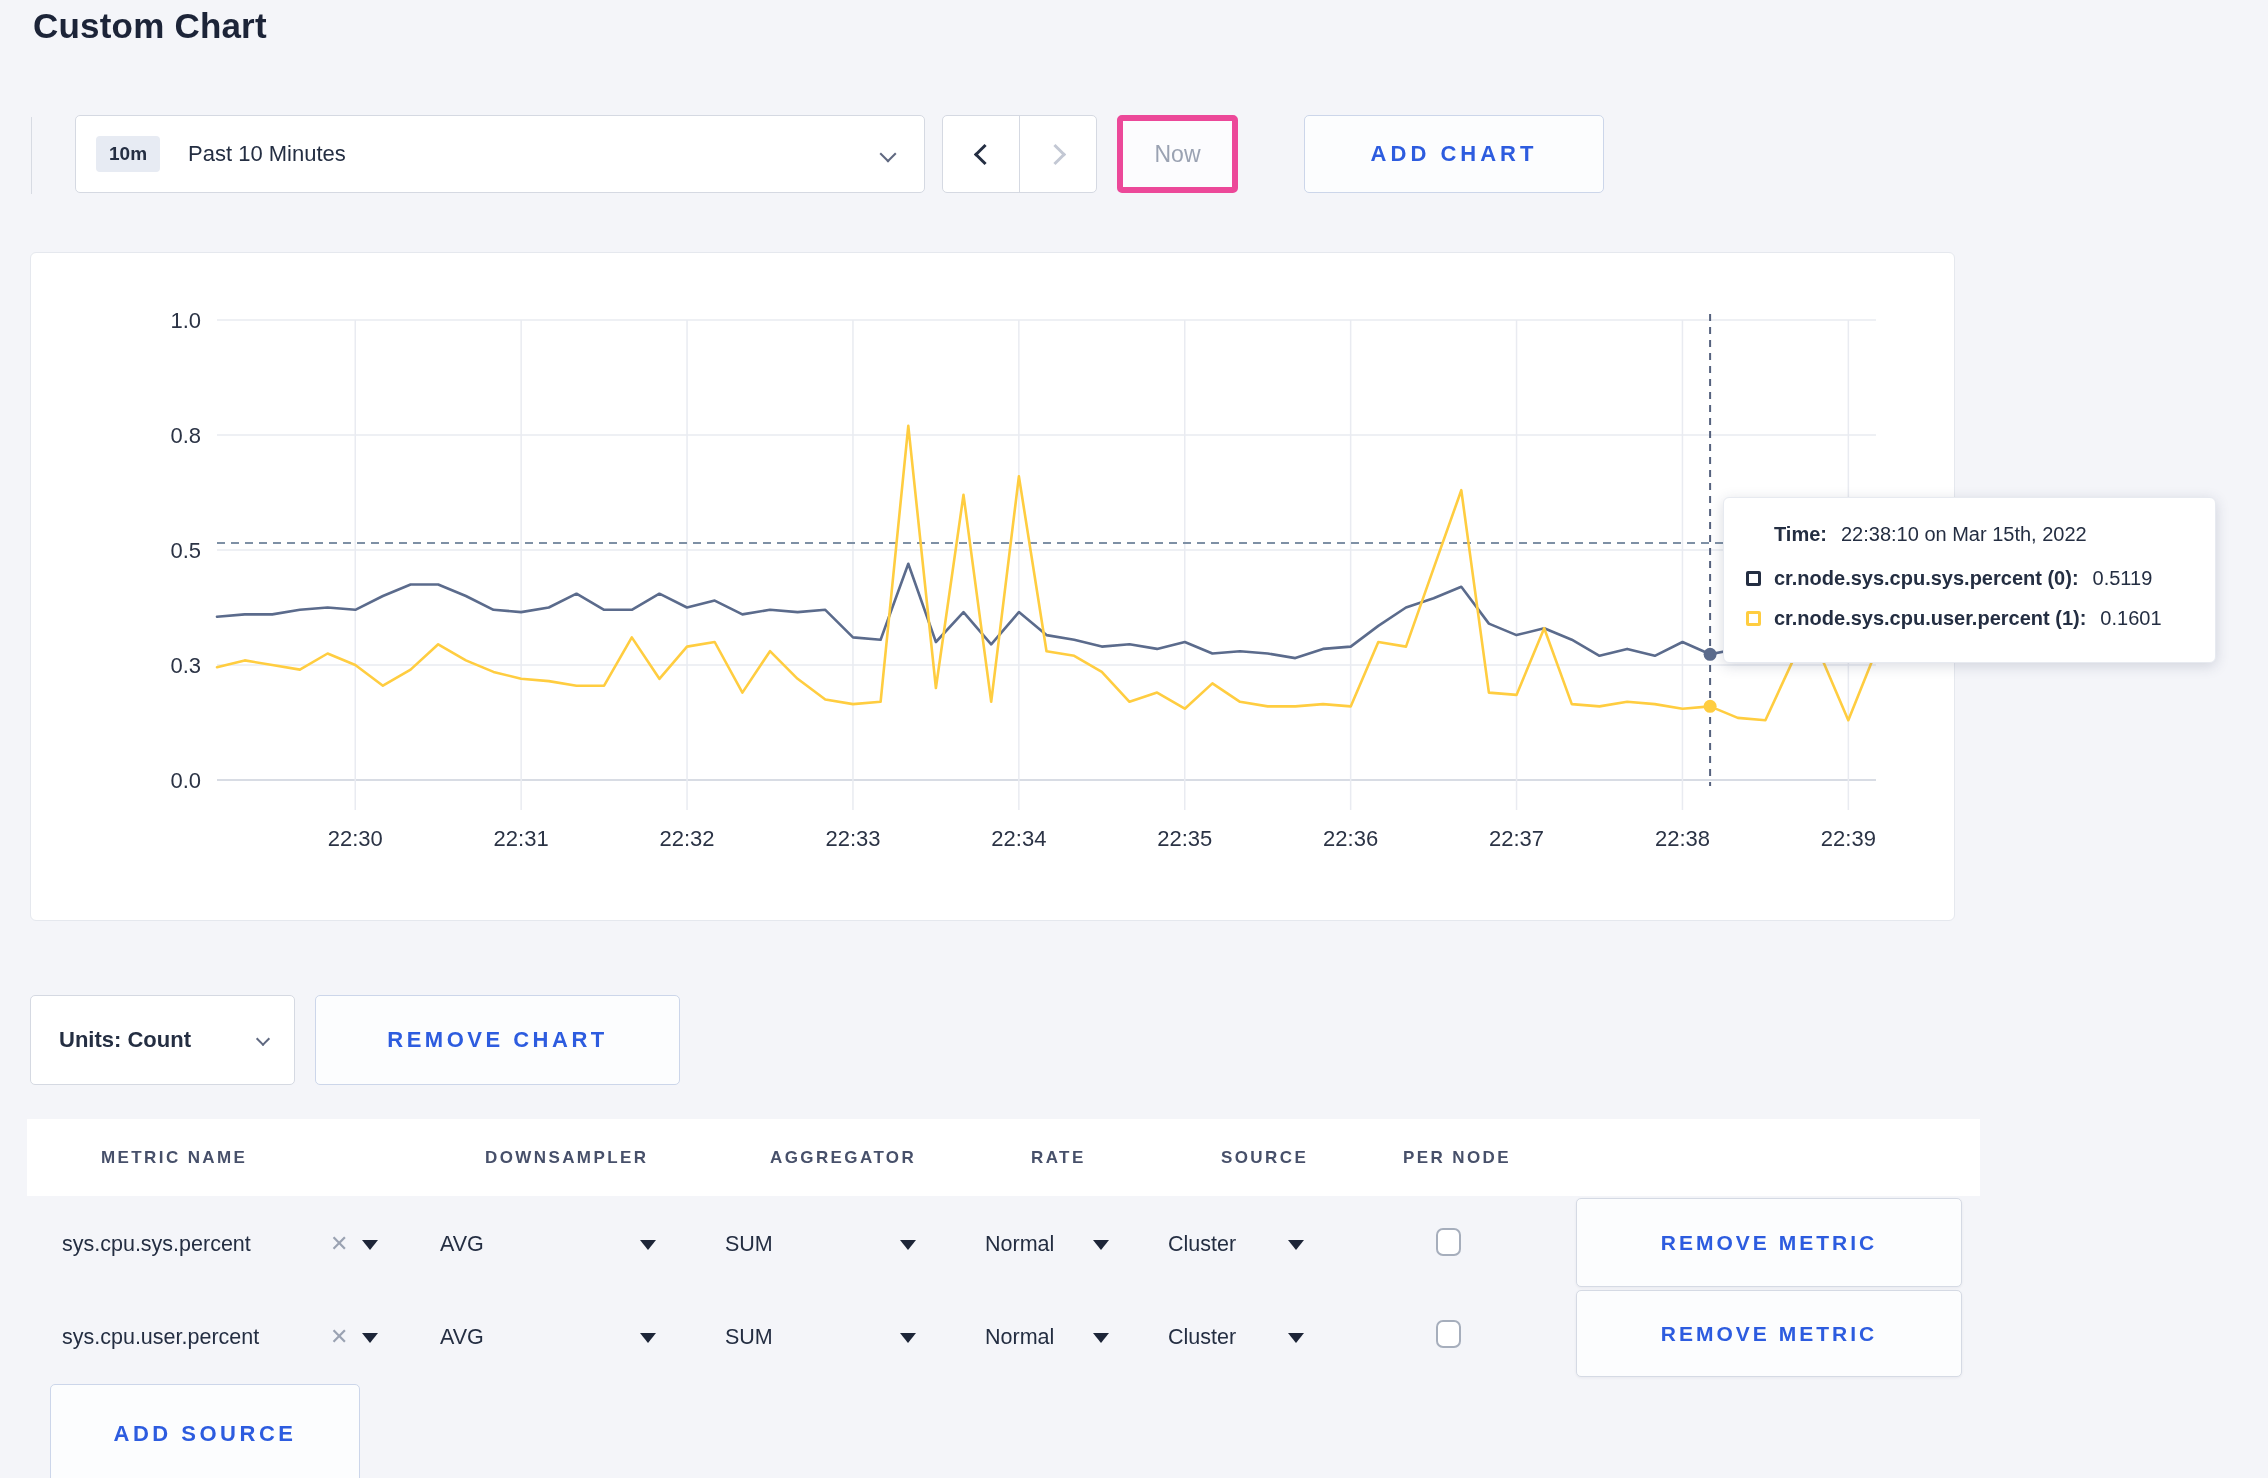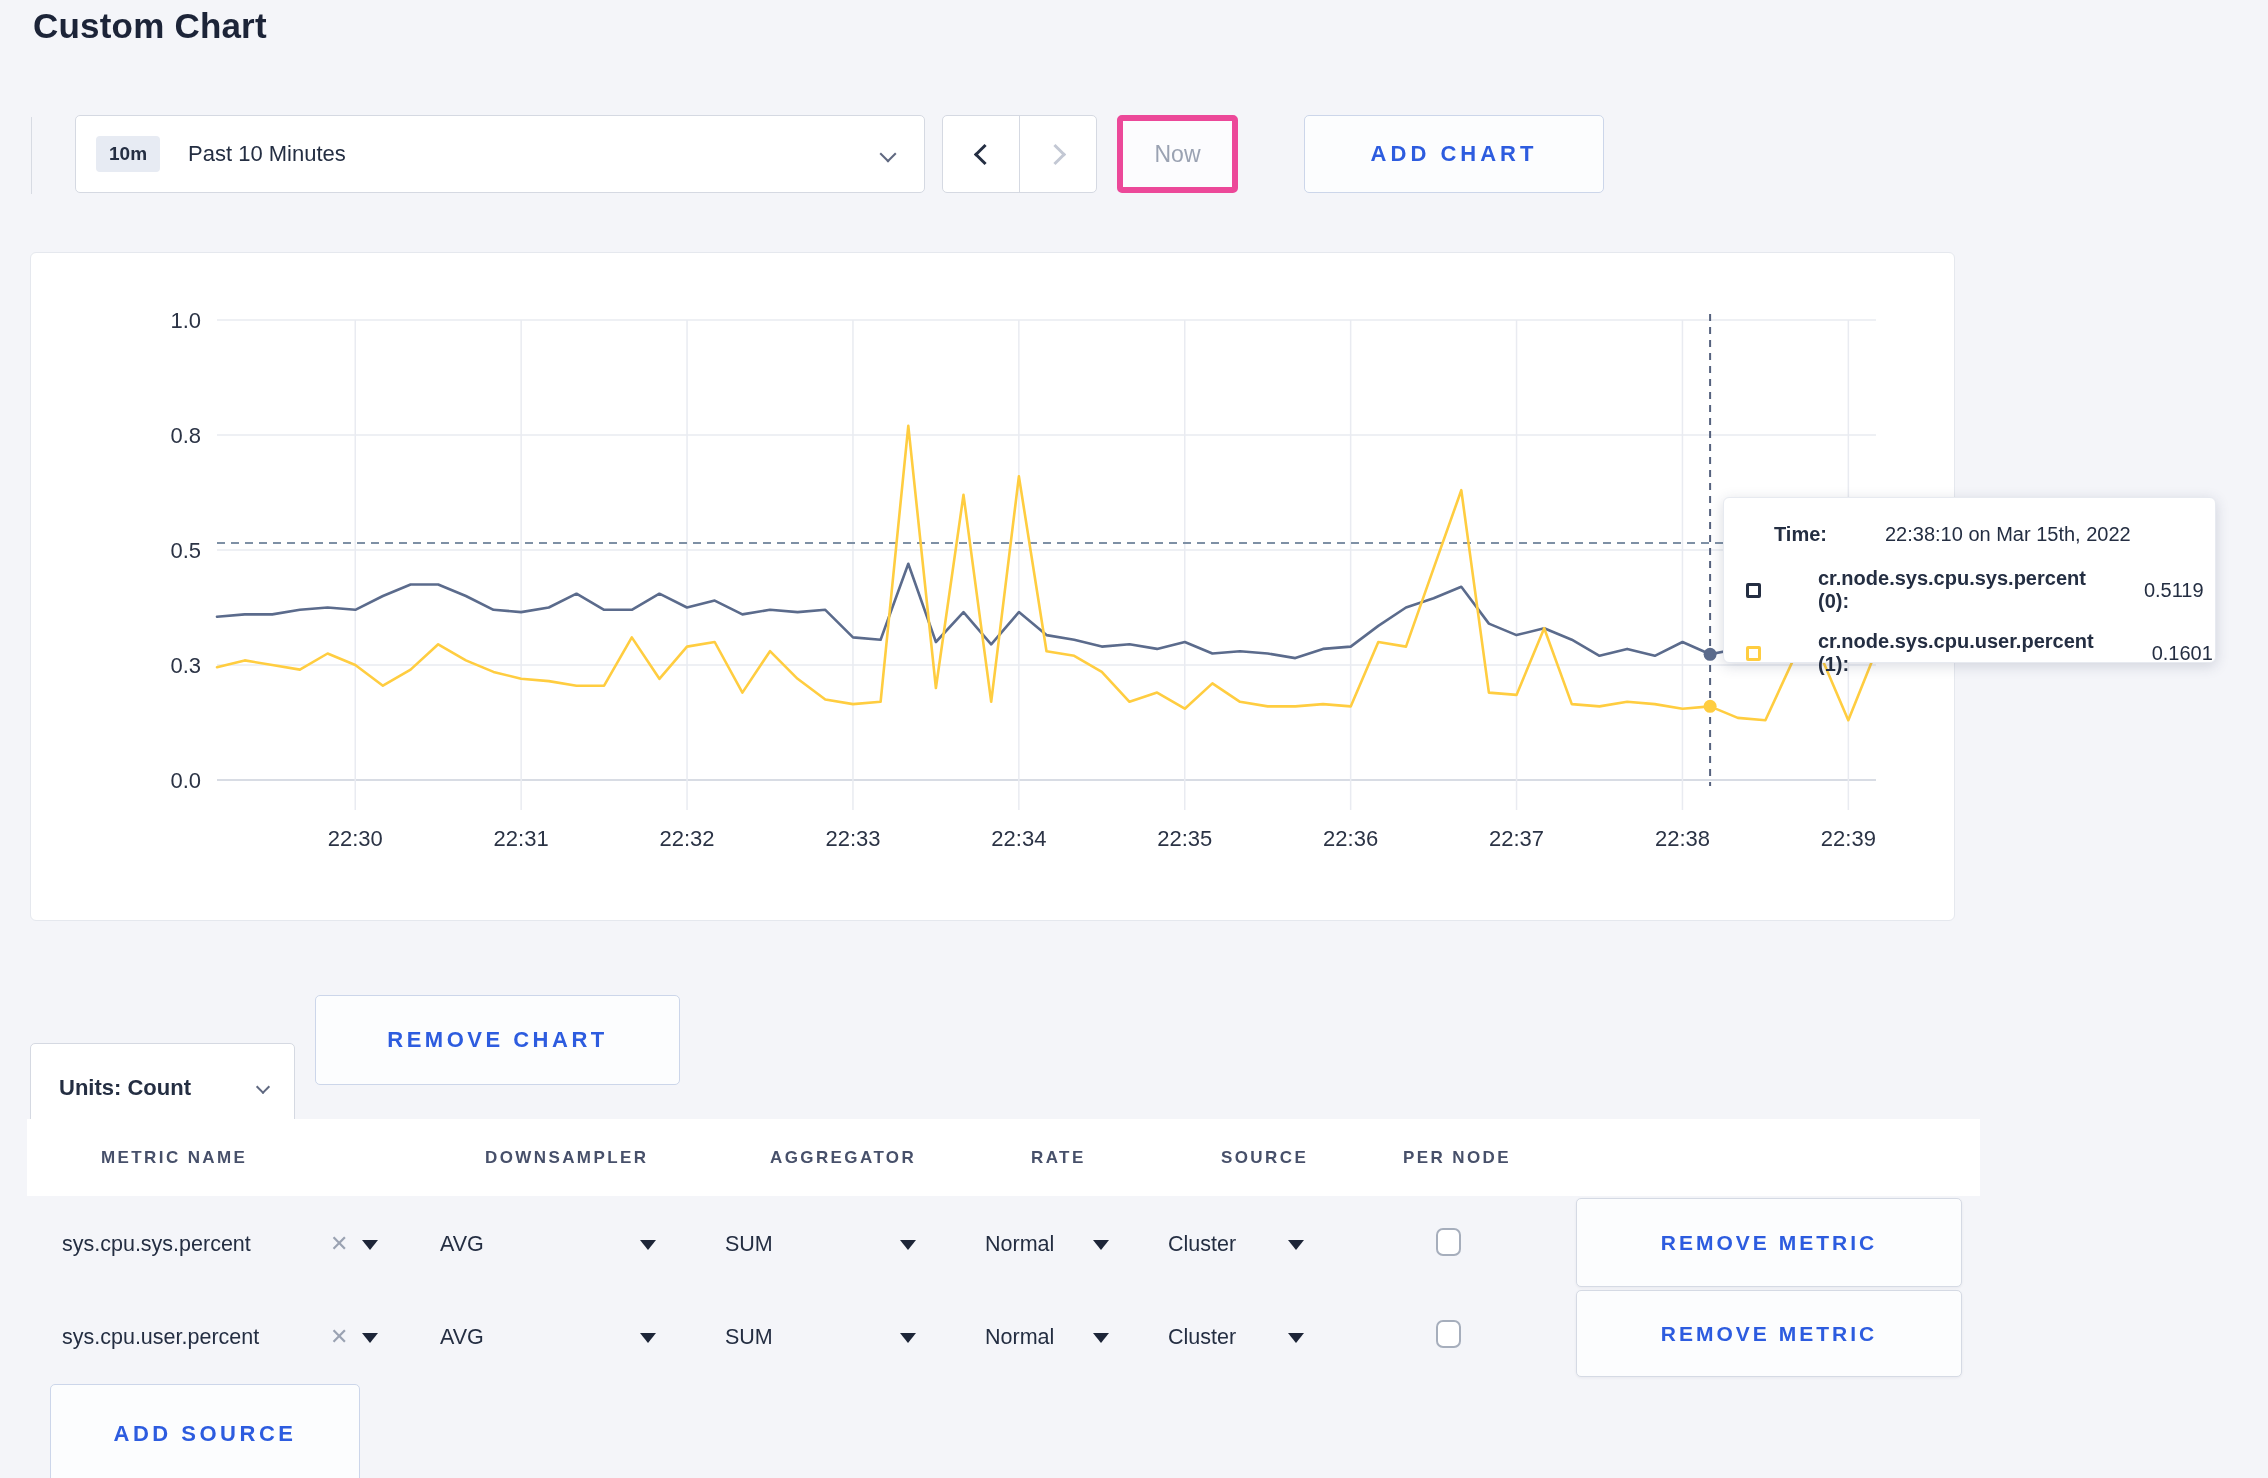--- a/index.html
+++ b/index.html
@@ -27,29 +27,29 @@
   .btn-blue { background:#fcfdfe; border:1px solid #ccd6ea; border-radius:5px; color:#2d5cdf; font-weight:700; display:flex; align-items:center; justify-content:center; cursor:pointer; }
   .add-chart-button { left:1304px; top:115px; width:300px; height:78px; font-size:22px; letter-spacing:4px; }
 
   
   .chart-card { left:30px; top:252px; width:1925px; height:669px; background:#fff; border:1px solid #e5e8ee; border-radius:6px; }
   .chart-card svg { position:absolute; left:0; top:0; }
   svg text.tick { font-family:"Liberation Sans", sans-serif; font-size:22px; fill:#2b3345; }
 
   
   .chart-tooltip { left:1723px; top:497px; width:493px; height:166px; background:#fff; border:1px solid #e7eaf0; border-radius:6px; box-shadow:0 3px 14px rgba(44,56,88,.18); padding:25px 24px 22px 22px; z-index:5; }
-  .tt-row { display:flex; align-items:center; font-size:20px; color:#242e42;gap:44px; }
+  .tt-row { display:flex; align-items:center; font-size:20px; color:#242e42; }
   .tt-time-row { margin-left:28px; margin-bottom:21px; }
   .tt-metric-row { margin-bottom:17px; }
   .tt-bold { font-weight:700; }
   .tt-val { margin-left:14px; font-weight:400; }
   .tt-square { width:15px; height:15px; border:3px solid #242e42; border-radius:2px; background:#fff; margin-right:13px; flex:0 0 auto; }
 
   
-  .units-select { left:30px; top:995px; width:265px; height:90px; background:#fff; border:1px solid #d5d9e2; border-radius:5px; display:flex; align-items:center; padding:0 28px; font-size:22px; font-weight:700; cursor:pointer;margin-top:48px; }
+  .units-select { left:30px; top:995px; width:265px; height:90px; background:#fff; border:1px solid #d5d9e2; border-radius:5px; display:flex; align-items:center; padding:0 28px; font-size:22px; font-weight:700; cursor:pointer; }
   .units-select .chev-down { position:absolute; right:26px; top:44px; width:10px; height:10px; }
   .remove-chart-button { left:315px; top:995px; width:365px; height:90px; font-size:22px; letter-spacing:3.5px; }
 
   
   .table-header-band { left:27px; top:1119px; width:1953px; height:77px; background:#fff; }
   .col-header { top:1148px; font-size:17px; font-weight:700; letter-spacing:2.4px; color:#47506a;margin-left:33px; }
   .cell-text { font-size:21.5px; color:#242e42; }
   .clear-icon { color:#9aa2b2; font-size:22px; }
   .caret { display:inline-block; width:0; height:0; border-left:8px solid transparent; border-right:8px solid transparent; border-top:10px solid #1d2538; }
   .checkbox { width:25px; height:28px; background:#fff; border:2px solid #a6aebc; border-radius:7px; cursor:pointer; }

